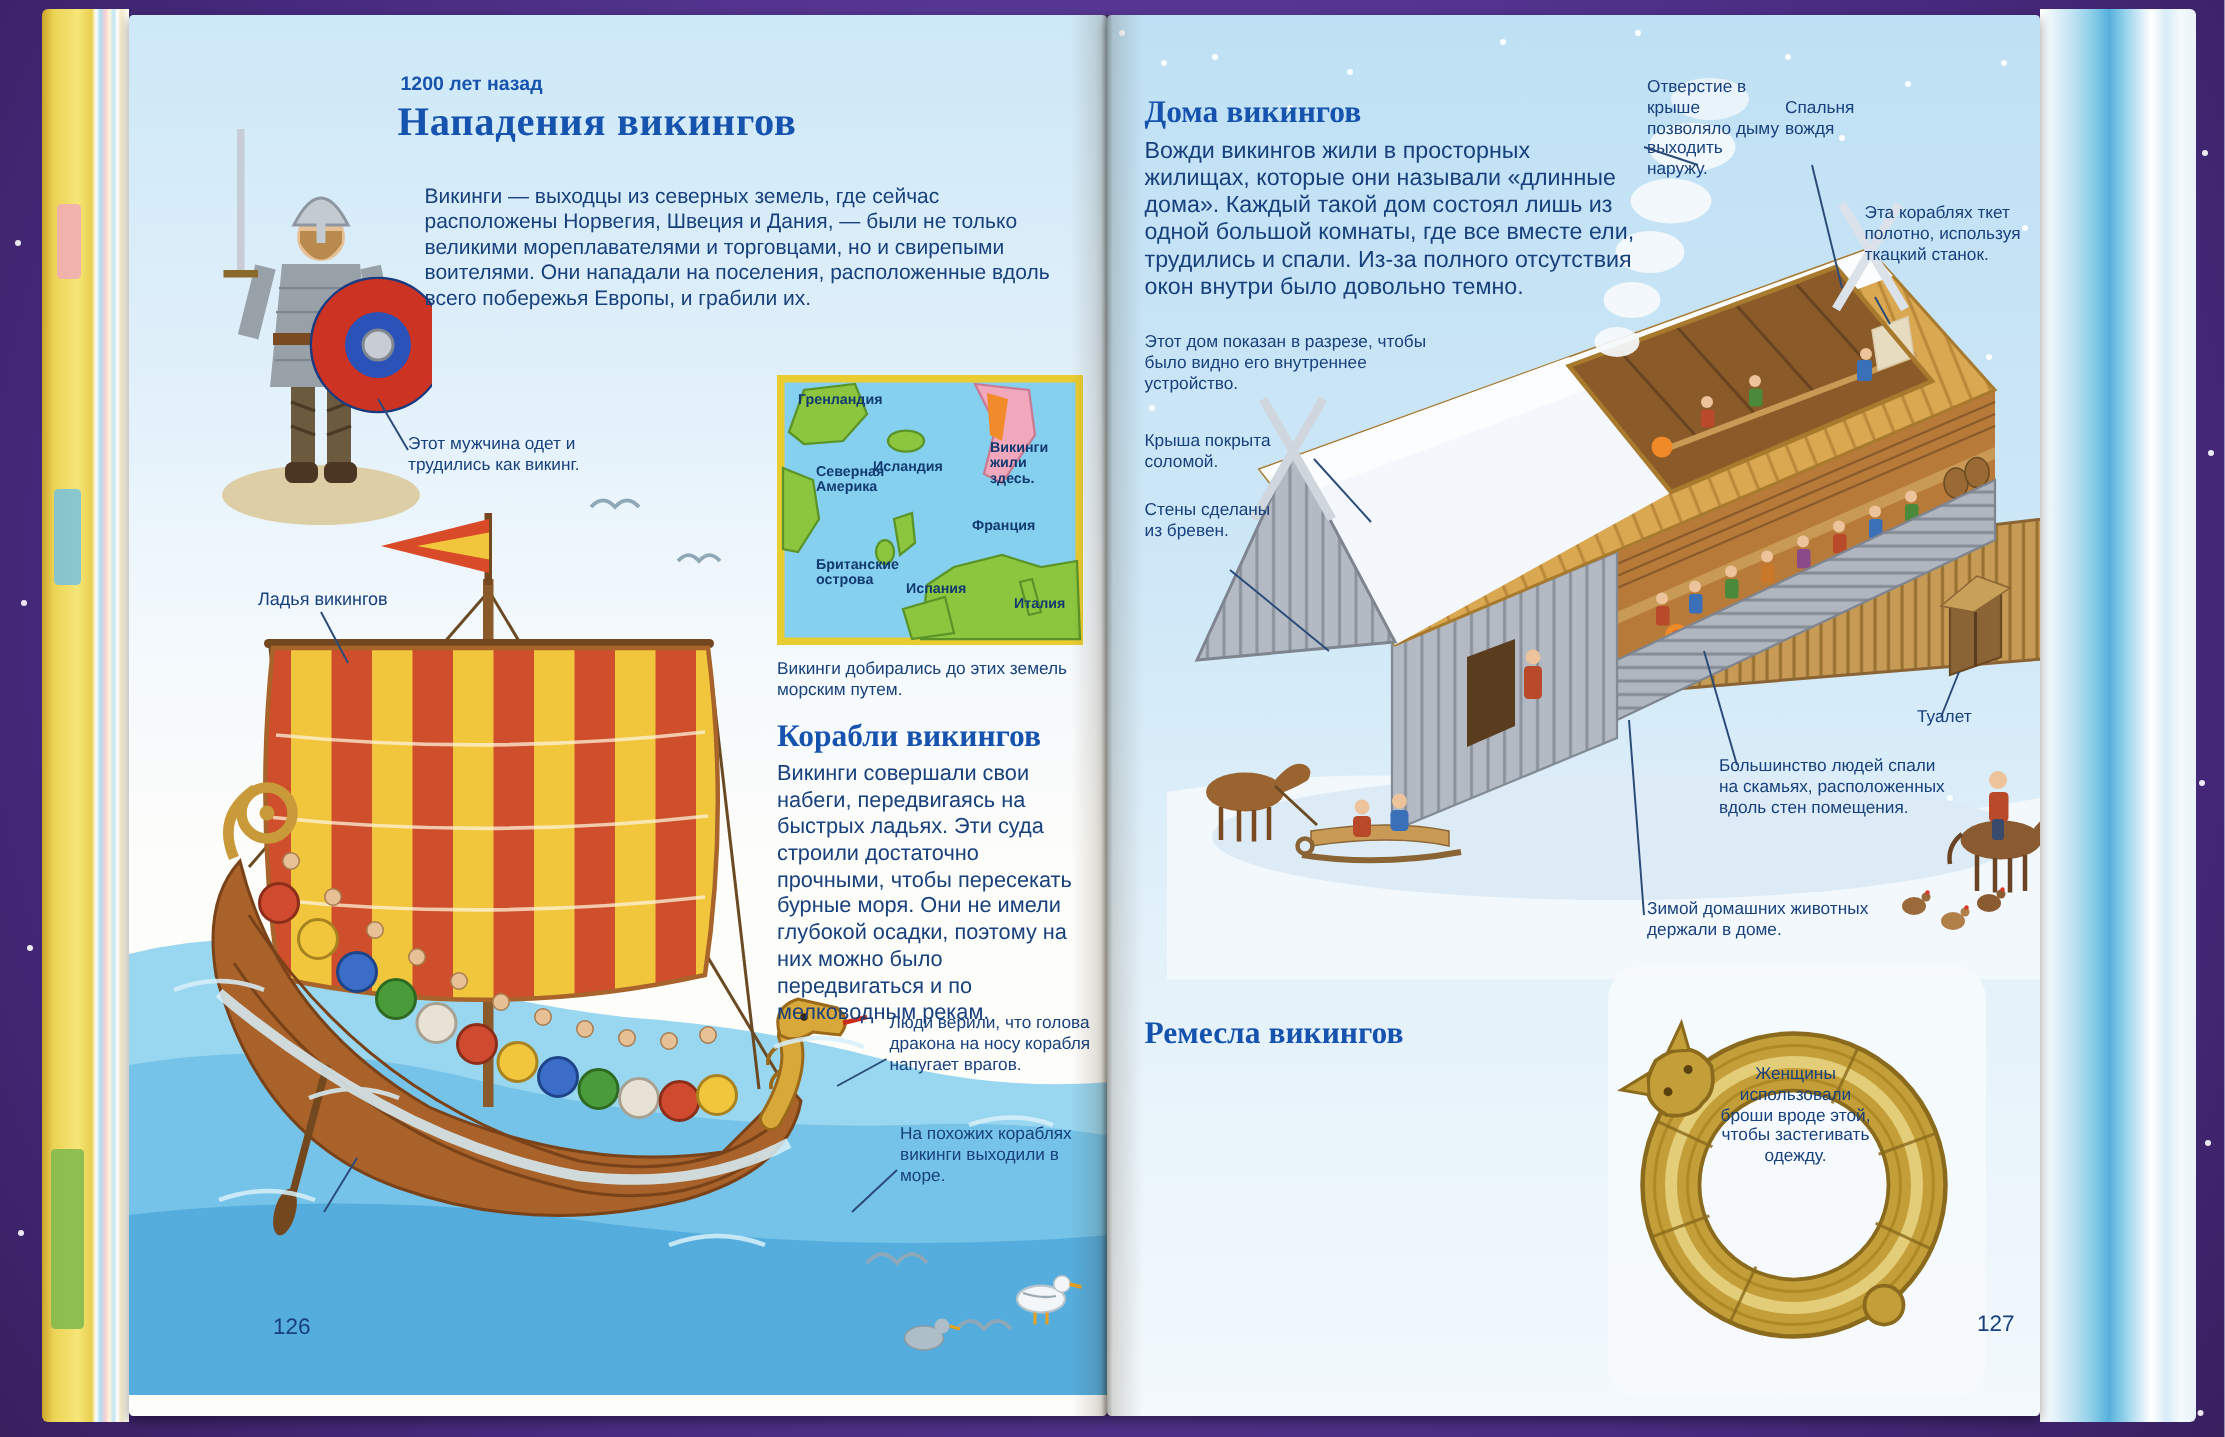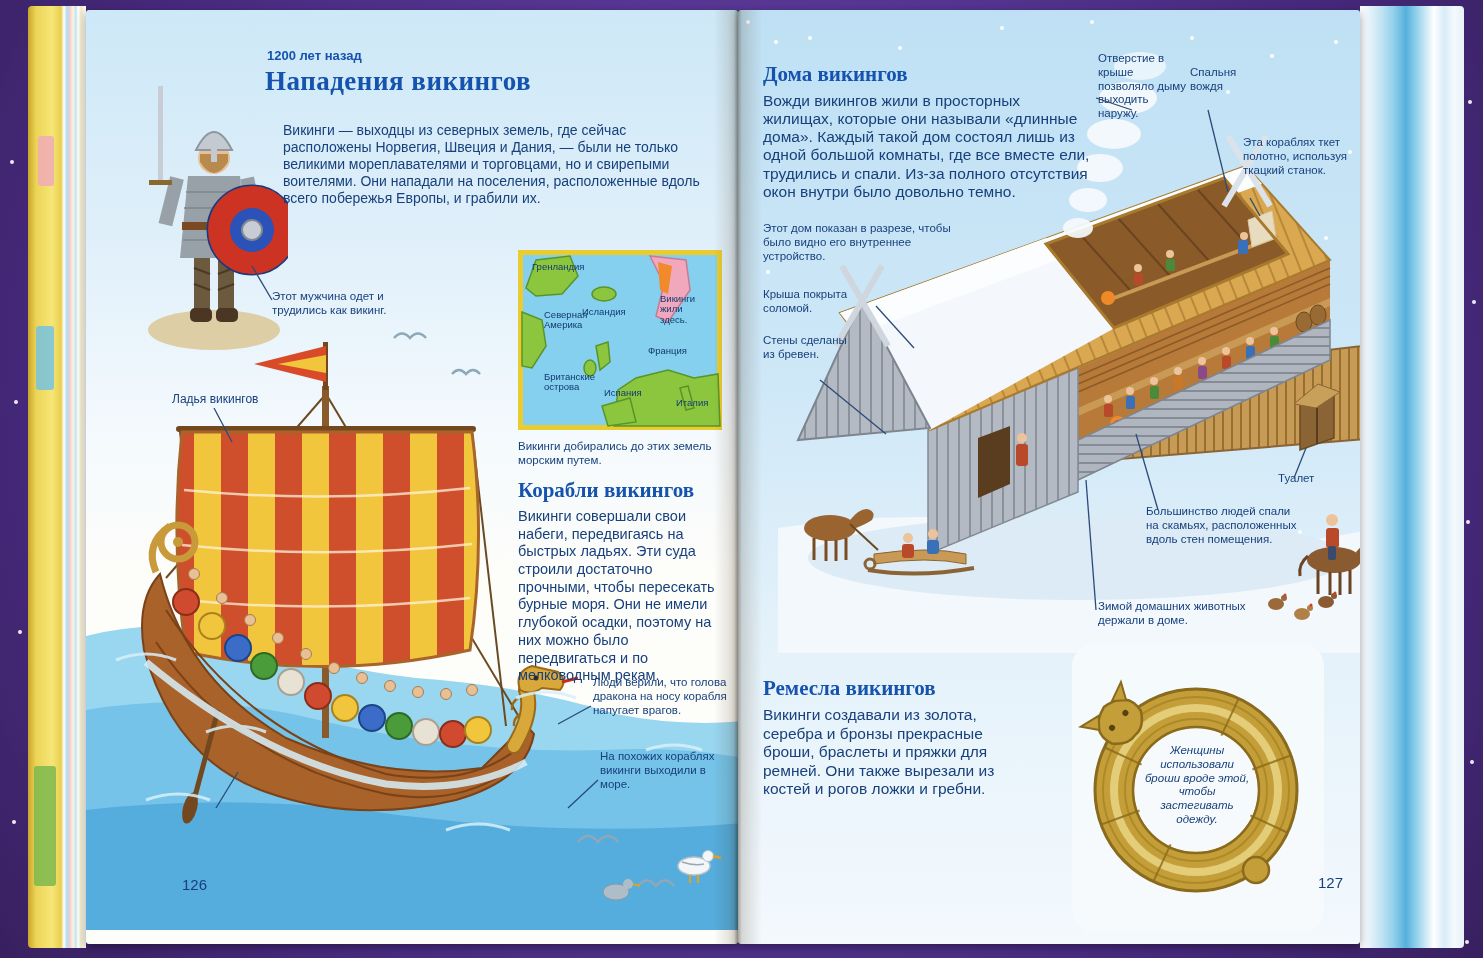--- a/index.html
+++ b/index.html
@@ -20,21 +20,21 @@
   #edgeL{position:absolute;left:28px;top:6px;width:58px;height:942px;border-radius:4px 0 0 4px;
     background:linear-gradient(90deg,#caa52c 0px,#ecd455 8px,#f6e678 24px,#e8cf4e 33px,#ffffff 36px,#aedcf0 39px,#f6ccd2 42px,#fdf4da 45px,#bfe4f4 48px,#ffffff 50px,#f2e9c8 53px,#ffffff 58px);}
   #edgeR{position:absolute;left:1360px;top:6px;width:104px;height:942px;border-radius:0 4px 4px 0;
     background:linear-gradient(90deg,#ffffff 0px,#e4f2fa 10px,#bfe2f2 22px,#8fd0ea 34px,#56b0dc 46px,#8fd0ea 56px,#cfe9f6 66px,#ffffff 74px,#d8ecf8 84px,#f4f9fc 94px,#e8f2f8 104px);}
   #gutter{position:absolute;left:714px;top:10px;width:48px;height:934px;pointer-events:none;
     background:linear-gradient(90deg,rgba(60,40,10,0) 0%,rgba(60,40,10,.16) 42%,rgba(35,22,5,.38) 50%,rgba(60,40,10,.16) 58%,rgba(60,40,10,0) 100%);}
   .leader{position:absolute;left:0;top:0;pointer-events:none;}
   .leader path{stroke:#2a4a78;stroke-width:1.3;fill:none;}
   .dots{position:absolute;width:4px;height:4px;border-radius:50%;background:#fff;}
   .gull{stroke:#8fa8b8;stroke-width:2.5;fill:none;}
-  .maplabel{position:absolute;color:#133a70;font-size:9.5px;line-height:1.1;font-family:"Liberation Sans",sans-serif;}
+  .maplabel{position:absolute;color:#133a70;font-size:9.5px;line-height:1.1;font-family:"Liberation Sans",sans-serif;font-weight:bold;}
 </style>
 </head>
 <body>
 
 <div class="dots" style="left:10px;top:160px;opacity:.9;
   box-shadow:4px 240px 0 #fff, 8px 470px 0 #fff, 2px 660px 0 #fff, 10px 810px 0 #fff,
   1458px -60px 0 #fff, 1462px 140px 0 #fff, 1456px 360px 0 #fff, 1460px 600px 0 #fff, 1455px 780px 0 #fff,
   1380px -120px 0 #fff, 1420px -100px 0 #fff;"></div>
 
 <div id="edgeL">
@@ -419,21 +419,20 @@
   <div class="txt cap" style="left:452px;top:56px;width:70px;">Спальня вождя</div>
   <div class="txt cap" style="left:505px;top:126px;width:110px;">Эта кораблях ткет полотно, используя ткацкий станок.</div>
   <div class="txt cap" style="left:25px;top:212px;width:190px;">Этот дом показан в разрезе, чтобы было видно его внутреннее устройство.</div>
   <div class="txt cap" style="left:25px;top:278px;width:110px;">Крыша покрыта соломой.</div>
   <div class="txt cap" style="left:25px;top:324px;width:92px;">Стены сделаны из бревен.</div>
   <div class="txt cap" style="left:540px;top:462px;width:60px;">Туалет</div>
   <div class="txt cap" style="left:408px;top:495px;width:155px;">Большинство людей спали на скамьях, расположенных вдоль стен помещения.</div>
   <div class="txt cap" style="left:360px;top:590px;width:195px;">Зимой домашних животных держали в доме.</div>
 
   <div class="txt serifhead" style="left:25px;top:666px;font-size:21px;">Ремесла викингов</div>
-  <div class="txt body" style="left:25px;top:696px;width:238px;font-size:15.5px;line-height:1.2;">Викинги создавали из золота, серебра и бронзы прекрасные броши, браслеты и пряжки для ремней. Они также вырезали из костей и рогов ложки и гребни.</div>
 
   <svg class="abs" style="left:330px;top:628px;" width="260" height="300" viewBox="0 0 260 300">
     <rect x="4" y="6" width="252" height="288" rx="22" fill="#f6fafc" opacity=".95"></rect>
     <circle cx="128" cy="152" r="102" fill="#c49e38"></circle>
     <circle cx="128" cy="152" r="101" fill="none" stroke="#8a6a1c" stroke-width="3"></circle>
     <circle cx="128" cy="152" r="82" fill="none" stroke="#e9d584" stroke-width="8" opacity=".85"></circle>
     <circle cx="128" cy="152" r="93" fill="none" stroke="#a5821f" stroke-width="2" opacity=".7"></circle>
     <circle cx="128" cy="152" r="71" fill="none" stroke="#a5821f" stroke-width="2" opacity=".7"></circle>
     <circle cx="128" cy="152" r="62" fill="#f6fafc"></circle>
     <circle cx="128" cy="152" r="63" fill="none" stroke="#8a6a1c" stroke-width="2.5"></circle>
@@ -447,21 +446,21 @@
     </g>
     <g transform="rotate(-48 128 152)">
       <path d="M106,58 Q100,34 128,28 Q156,34 150,58 Q140,72 128,70 Q116,72 106,58 Z" fill="#c49e38" stroke="#8a6a1c" stroke-width="2.5"></path>
       <path d="M108,40 L98,24 L118,30 Z" fill="#c49e38" stroke="#8a6a1c" stroke-width="2"></path>
       <path d="M148,40 L158,24 L138,30 Z" fill="#c49e38" stroke="#8a6a1c" stroke-width="2"></path>
       <circle cx="118" cy="48" r="3" fill="#5a4210"></circle>
         <circle cx="138" cy="48" r="3" fill="#5a4210"></circle>
     </g>
     <circle cx="188" cy="232" r="13" fill="#c49e38" stroke="#8a6a1c" stroke-width="2.5"></circle>
   </svg>
-  <div class="txt cap" style="left:404px;top:734px;width:110px;text-align:center;font-style:italic;">Женщины использовали броши вроде этой, чтобы застегивать одежду.</div>
+  <div class="txt cap" style="left:404px;top:700px;width:110px;text-align:center;">Женщины использовали броши вроде этой, чтобы застегивать одежду.</div>
 
   <div class="txt pagenum" style="left:580px;top:864px;">127</div>
 
   <svg class="leader" width="622" height="934">
     <path d="M358,88 L394,100"></path>
     <path d="M470,100 L490,182"></path>
     <path d="M512,188 L522,206"></path>
     <path d="M138,296 L176,338"></path>
     <path d="M82,370 L148,424"></path>
     <path d="M556,468 L568,438"></path>

